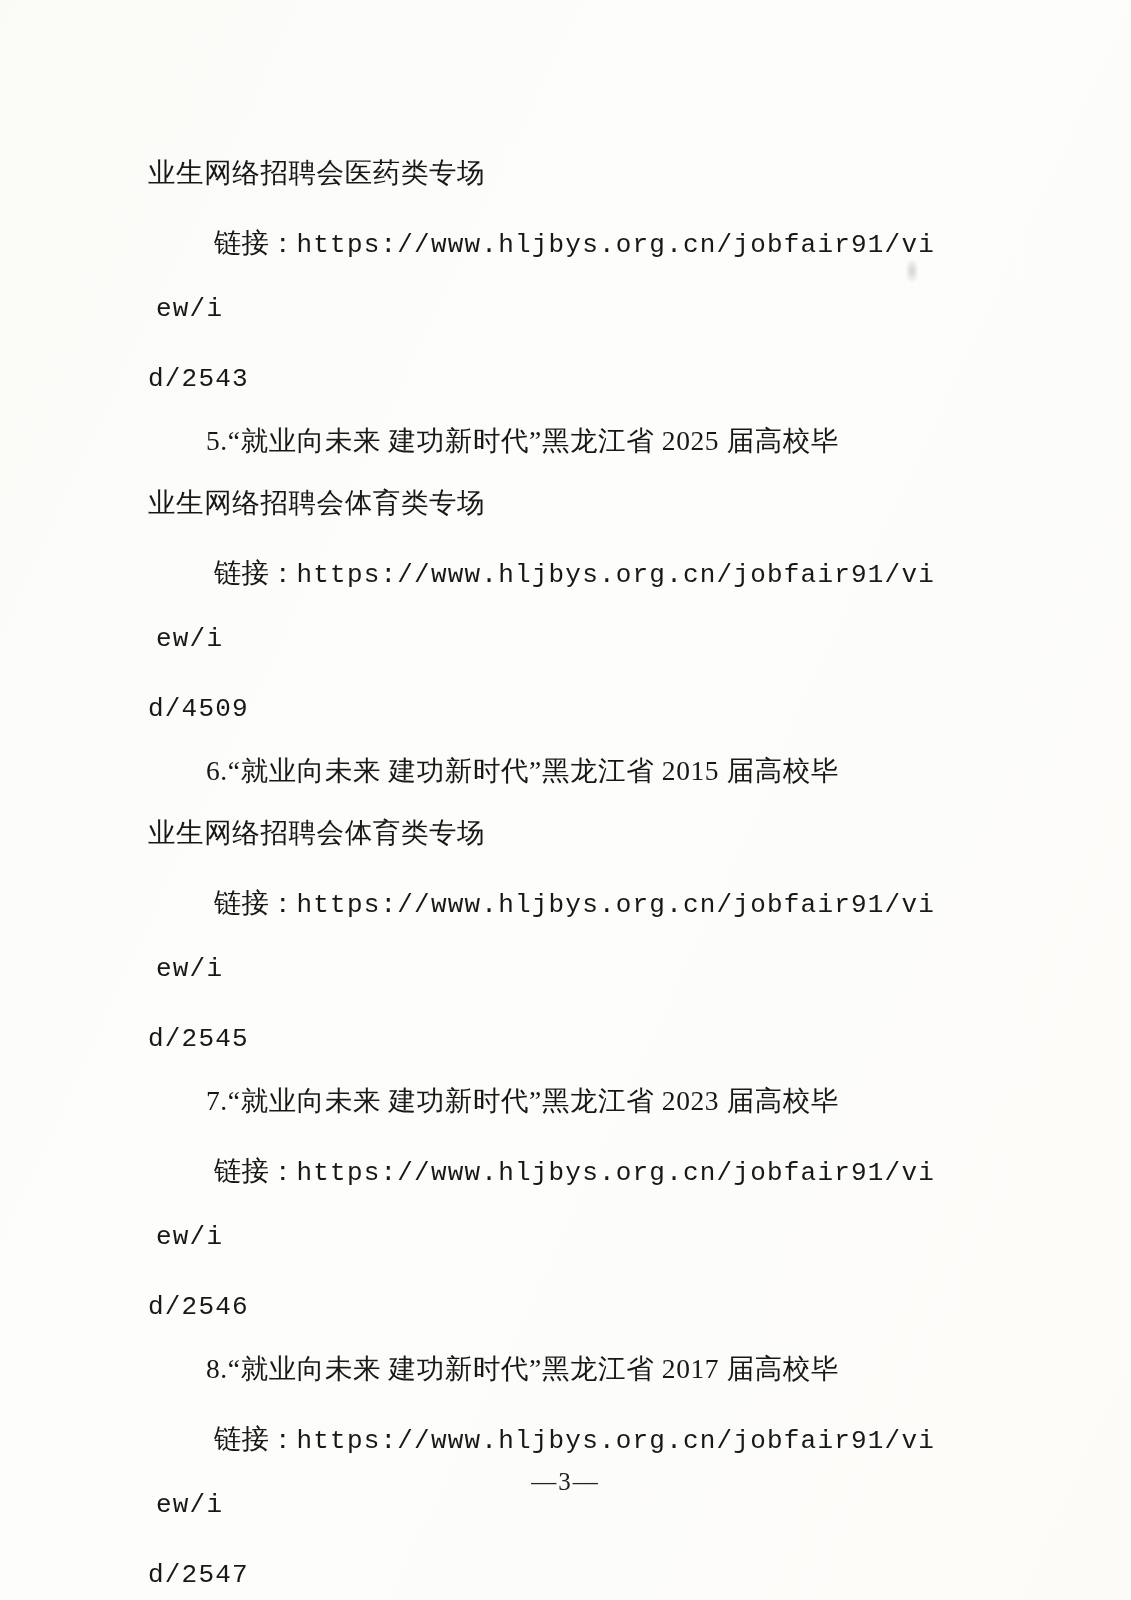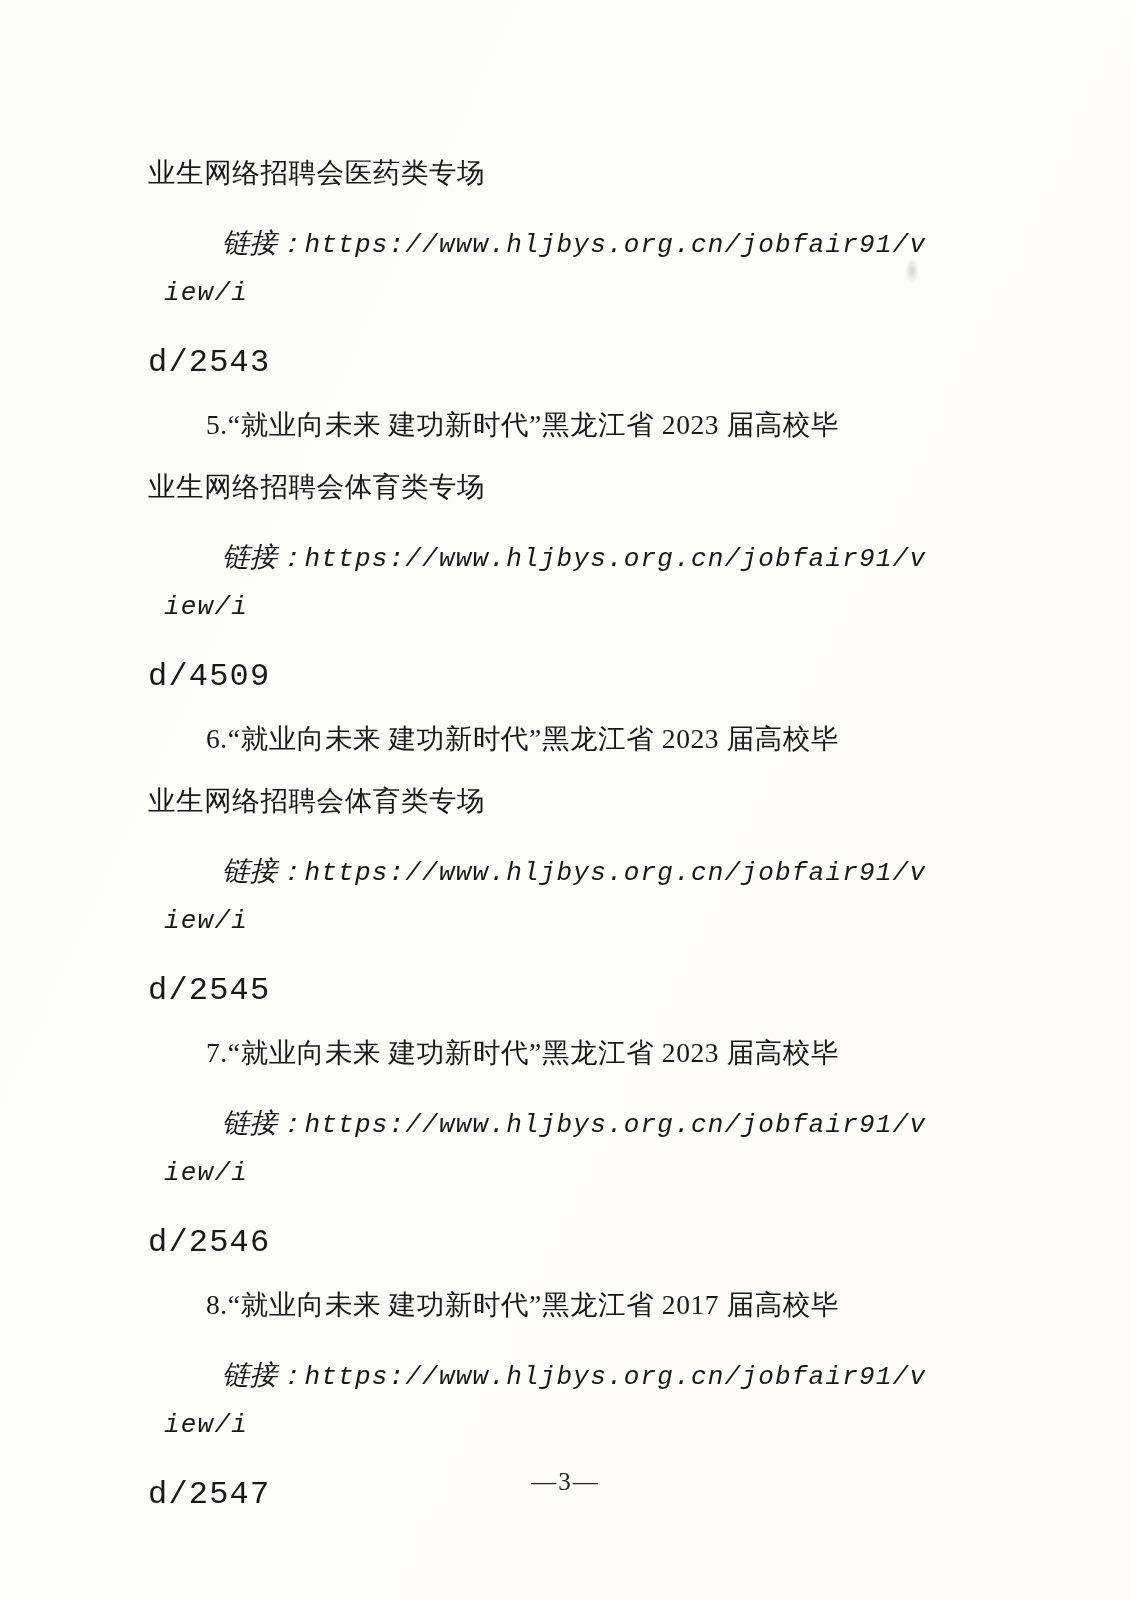--- a/index.html
+++ b/index.html
@@ -37,29 +37,28 @@
   }
   .link {
     font-family: "Liberation Mono", monospace;
     font-size: 26px;
     letter-spacing: 1.2px;
     word-break: break-all;
   }
   .link-line {
     font-family: "Liberation Serif", serif;
     font-size: 27.5px;
-    line-height: 46px;
-    margin: 16px;
+    line-height: 62px;
+    margin: 8px;
     text-indent: 58px;
     color: #181818;
-    font-style: italic;
   }
   .link-cont {
     font-family: "Liberation Mono", monospace;
-    font-size: 32px;
+    font-size: 26px;
     letter-spacing: 1.2px;
     line-height: 62px;
     margin: 0;
     color: #181818;
   }
   .footer {
     position: absolute;
     left: 0;
     top: 1468px;
     width: 1131px;
@@ -91,27 +90,27 @@
 <div class="page">
   <div class="paper-tint"></div>
 
   <div class="content">
 
     <p class="para">业生网络招聘会医药类专场</p>
 
     <p class="link-line"><span>链接：</span><span class="link">https://www.hljbys.org.cn/jobfair91/view/i</span></p>
     <p class="link-cont">d/2543</p>
 
-    <p class="para indent">5.“就业向未来 建功新时代”黑龙江省 2023 届高校毕</p>
+    <p class="para indent">5.“就业向未来 建功新时代”黑龙江省 2025 届高校毕</p>
     <p class="para">业生网络招聘会体育类专场</p>
 
     <p class="link-line"><span>链接：</span><span class="link">https://www.hljbys.org.cn/jobfair91/view/i</span></p>
     <p class="link-cont">d/4509</p>
 
-    <p class="para indent">6.“就业向未来 建功新时代”黑龙江省 2023 届高校毕</p>
+    <p class="para indent">6.“就业向未来 建功新时代”黑龙江省 2015 届高校毕</p>
     <p class="para">业生网络招聘会体育类专场</p>
 
     <p class="link-line"><span>链接：</span><span class="link">https://www.hljbys.org.cn/jobfair91/view/i</span></p>
     <p class="link-cont">d/2545</p>
 
     <p class="para indent">7.“就业向未来 建功新时代”黑龙江省 2023 届高校毕</p>
 
     <p class="link-line"><span>链接：</span><span class="link">https://www.hljbys.org.cn/jobfair91/view/i</span></p>
     <p class="link-cont">d/2546</p>
 

